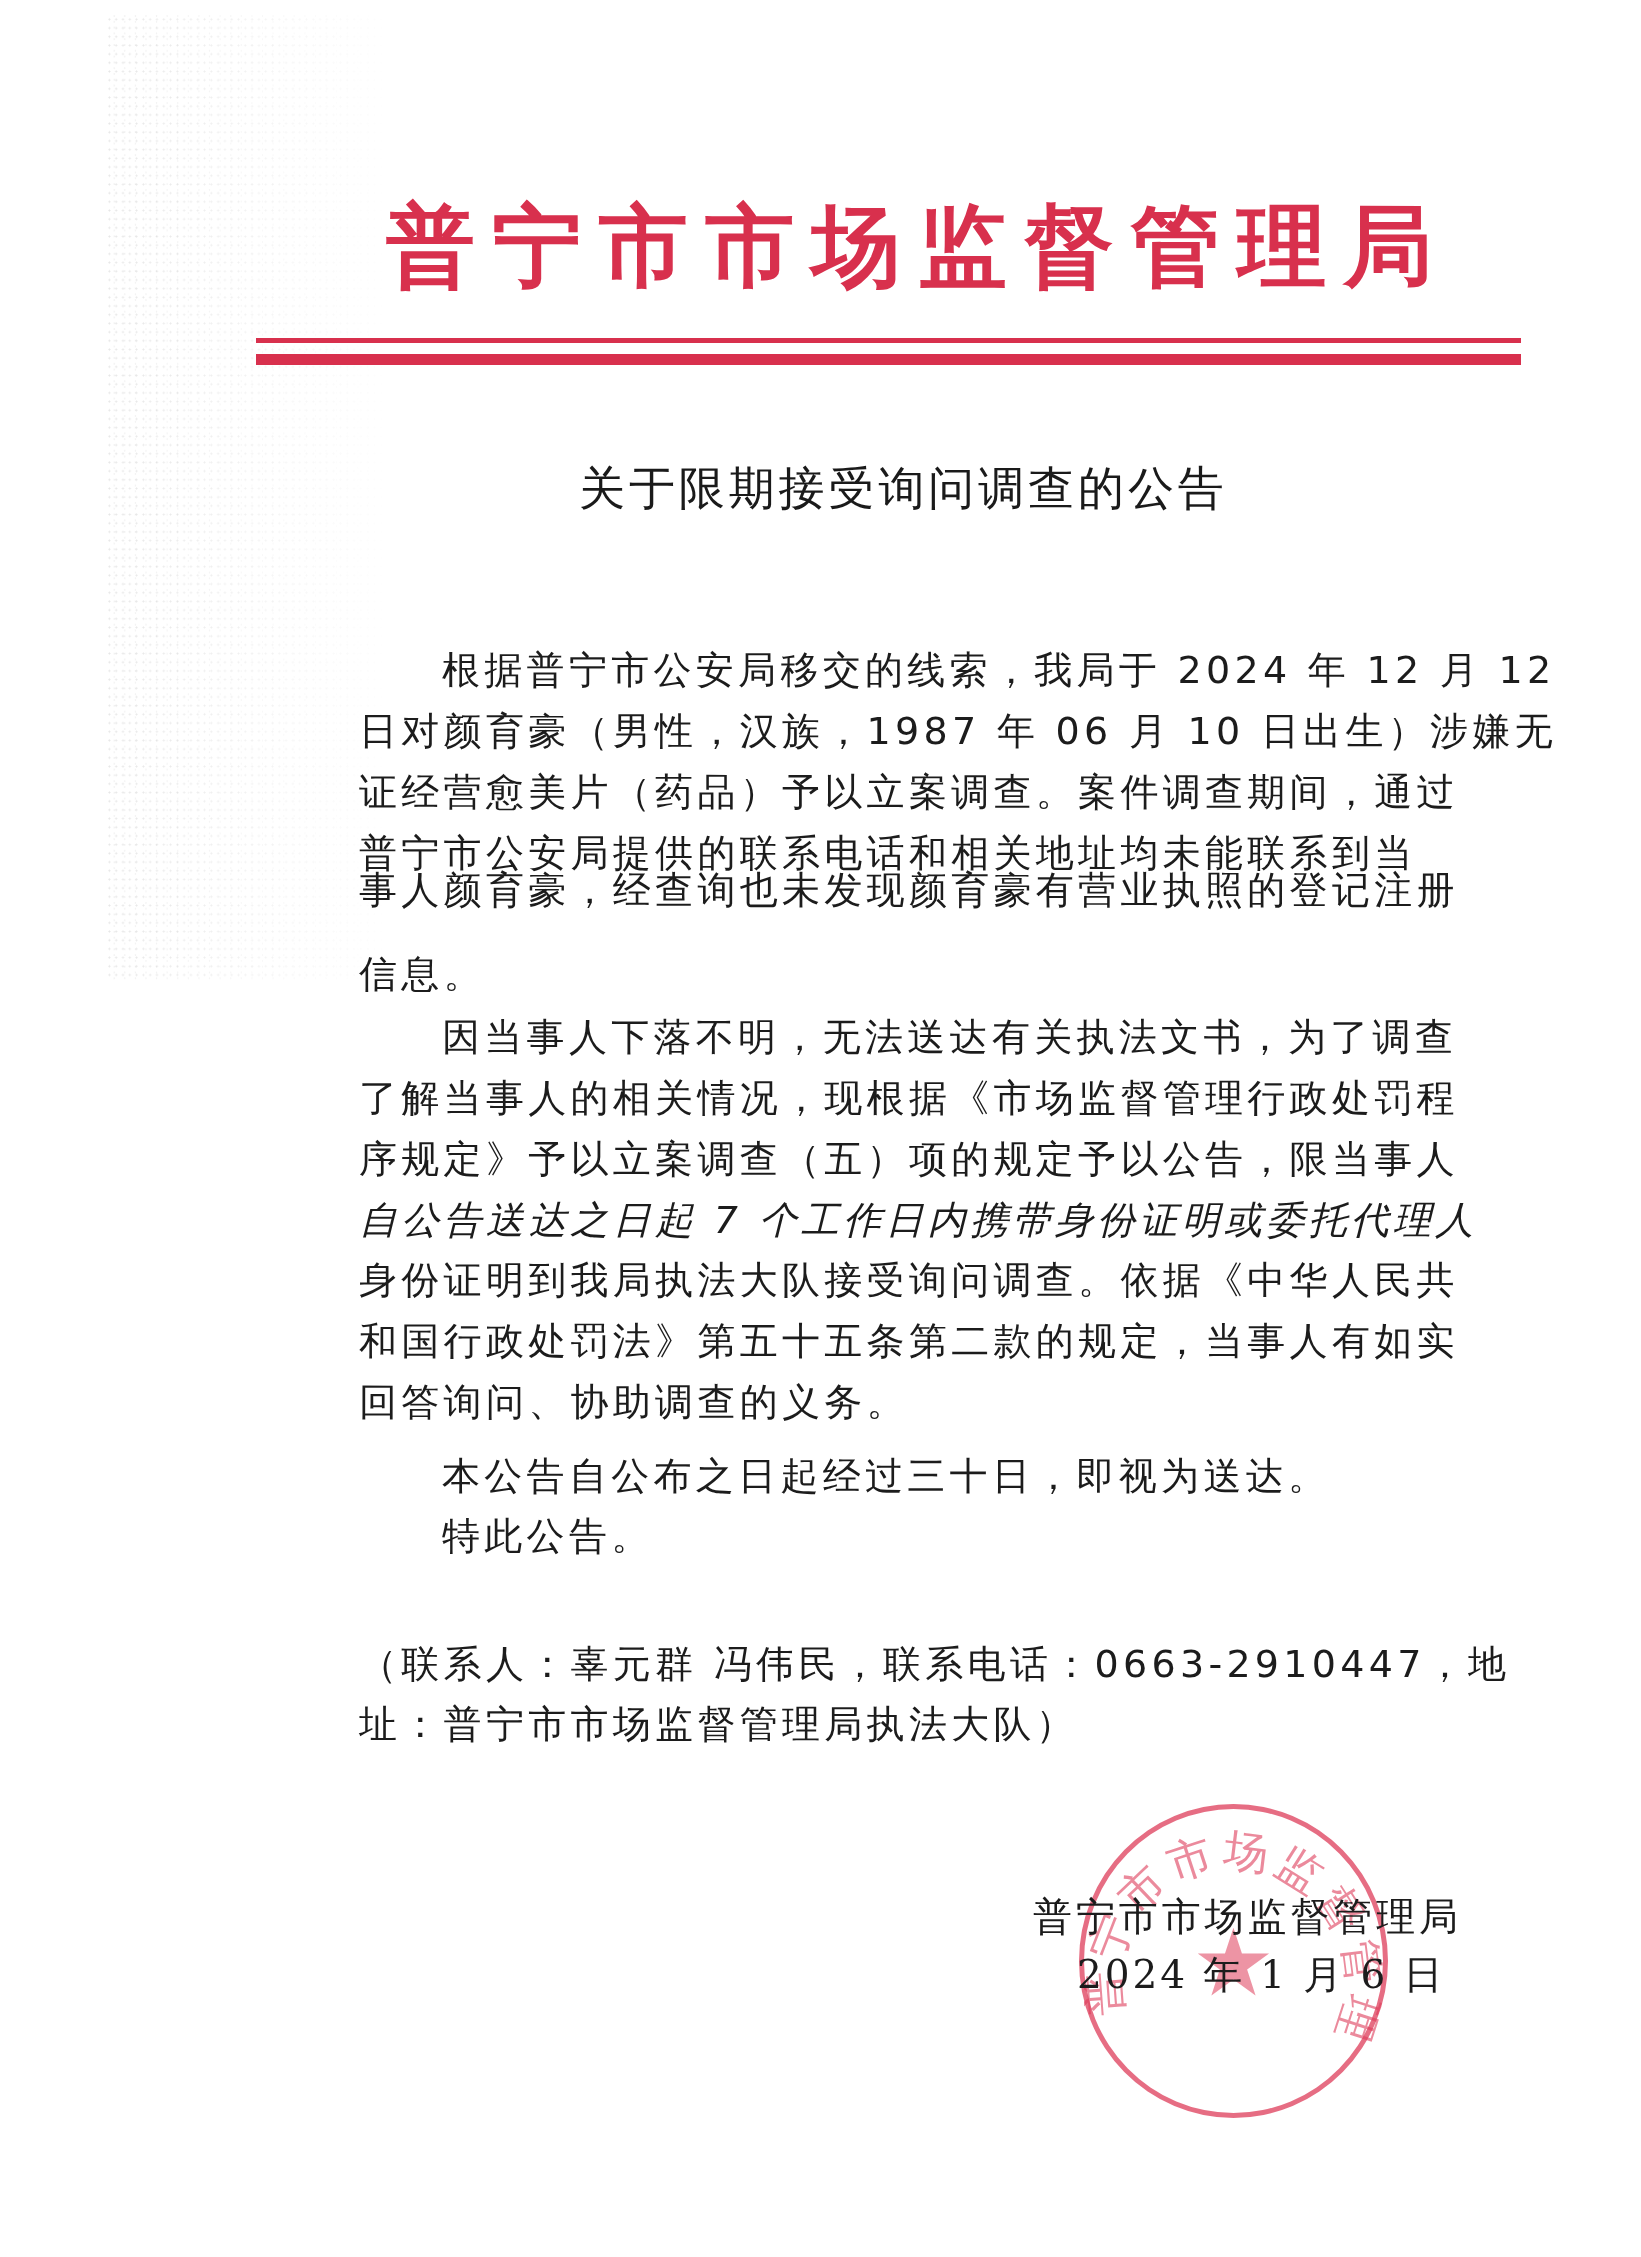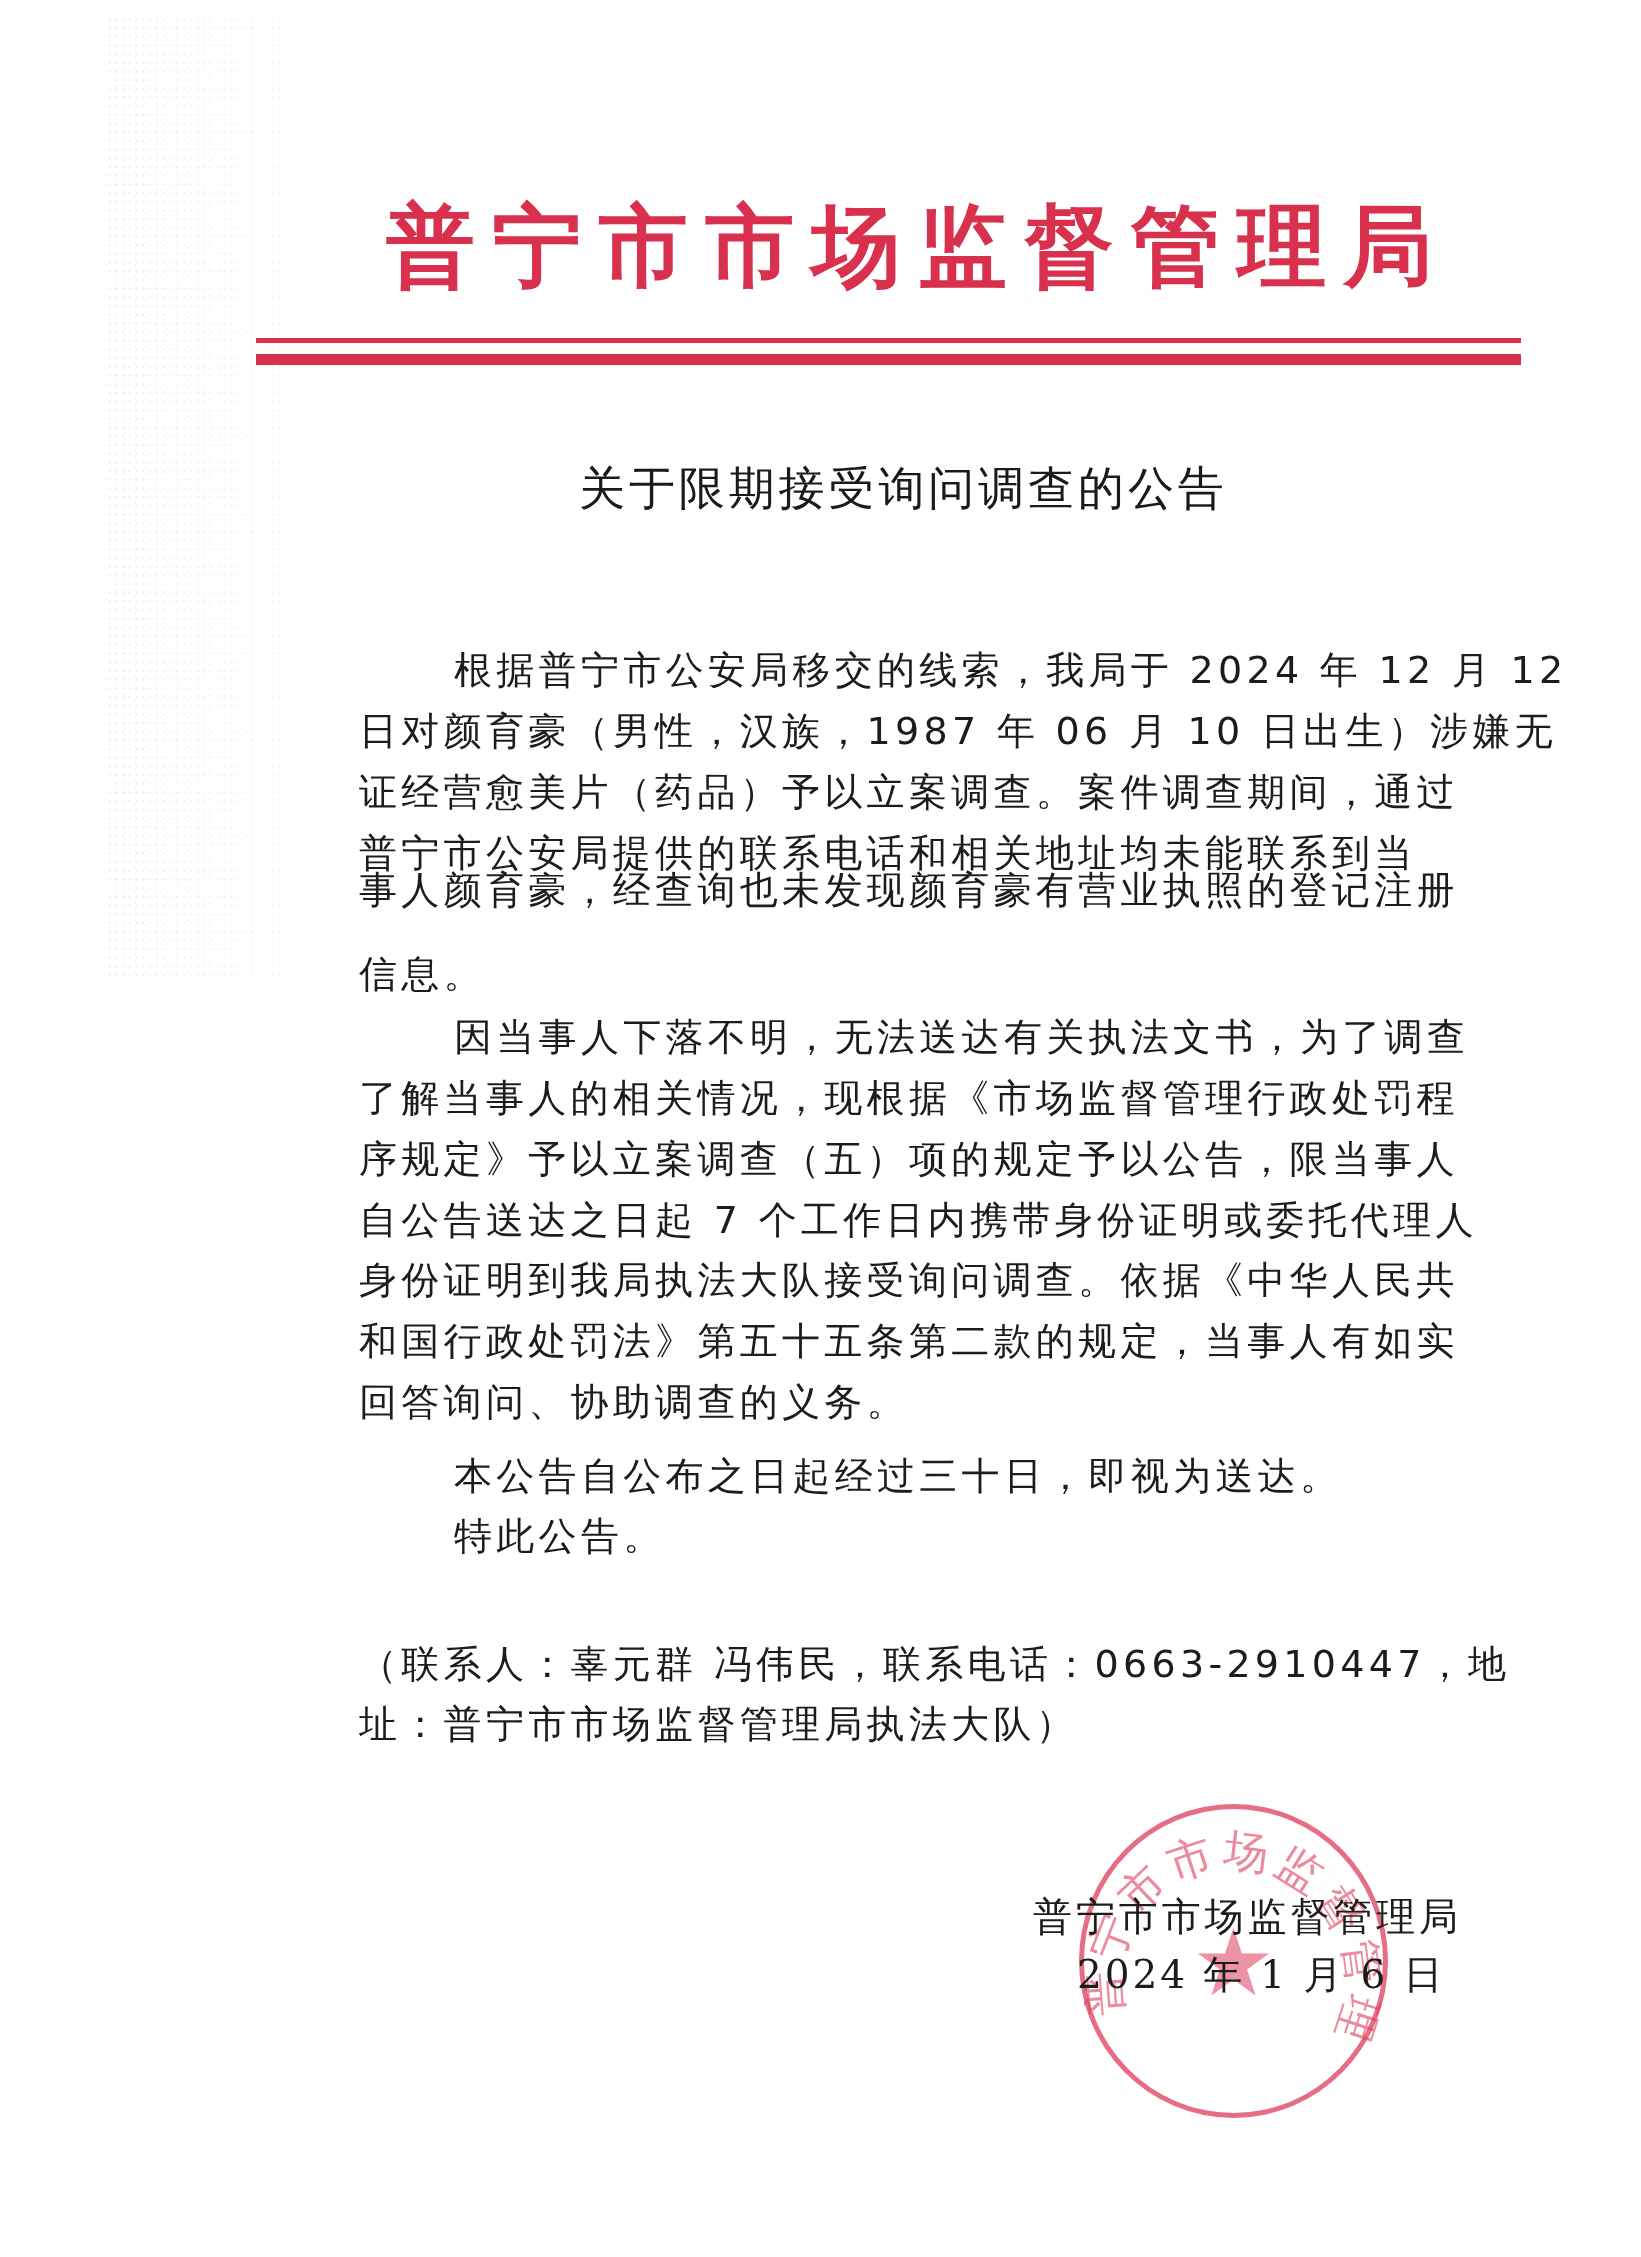--- a/index.html
+++ b/index.html
@@ -77,21 +77,21 @@
       position: absolute;
       left: 359px;
       height: 61px;
       font-family: "DejaVu Sans", "Liberation Sans", sans-serif;
       font-size: 38px;
       line-height: 61px;
       letter-spacing: 4.3px;
       color: #1c1c1c;
       white-space: nowrap;
     }
-    .indent { left: 442px; margin-left: 12px; }
+    .indent { left: 442px; }
     .contact-line {
       position: absolute;
       left: 359px;
       height: 61px;
       font-family: "DejaVu Sans", "Liberation Sans", sans-serif;
       font-size: 38px;
       line-height: 61px;
       letter-spacing: 4.3px;
       color: #1c1c1c;
       white-space: nowrap;
@@ -165,21 +165,21 @@
 <div class="body-line indent" style="top:640px;">根据普宁市公安局移交的线索，我局于 2024 年 12 月 12</div>
 <div class="body-line" style="top:701px;">日对颜育豪（男性，汉族，1987 年 06 月 10 日出生）涉嫌无</div>
 <div class="body-line" style="top:762px;">证经营愈美片（药品）予以立案调查。案件调查期间，通过</div>
 <div class="body-line" style="top:823px;font-family:Liberation Serif, serif;">普宁市公安局提供的联系电话和相关地址均未能联系到当</div>
 <div class="body-line" style="top:860px;">事人颜育豪，经查询也未发现颜育豪有营业执照的登记注册</div>
 <div class="body-line" style="top:944px;">信息。</div>
 
 <div class="body-line indent" style="top:1007px;">因当事人下落不明，无法送达有关执法文书，为了调查</div>
 <div class="body-line" style="top:1068px;">了解当事人的相关情况，现根据《市场监督管理行政处罚程</div>
 <div class="body-line" style="top:1129px;">序规定》予以立案调查（五）项的规定予以公告，限当事人</div>
-<div class="body-line" style="top:1190px;">自公告送达之日起 7 个工作日内携带身份证明或委托代理人</div>
+<div class="body-line" style="top:1190px;font-style:italic;">自公告送达之日起 7 个工作日内携带身份证明或委托代理人</div>
 <div class="body-line" style="top:1250px;">身份证明到我局执法大队接受询问调查。依据《中华人民共</div>
 <div class="body-line" style="top:1311px;">和国行政处罚法》第五十五条第二款的规定，当事人有如实</div>
 <div class="body-line" style="top:1372px;">回答询问、协助调查的义务。</div>
 
 <div class="body-line indent" style="top:1446px;">本公告自公布之日起经过三十日，即视为送达。</div>
 <div class="body-line indent" style="top:1506px;">特此公告。</div>
 
 <div class="contact-line" style="top:1634px;">（联系人：辜元群 冯伟民，联系电话：0663-2910447，地</div>
 <div class="contact-line" style="top:1694px;">址：普宁市市场监督管理局执法大队）</div>
 

